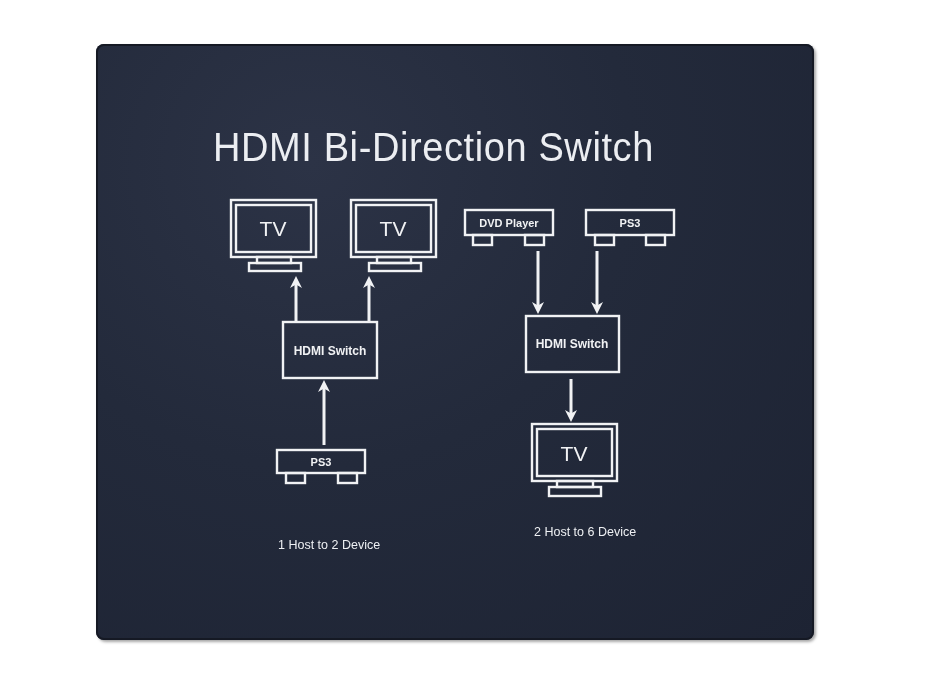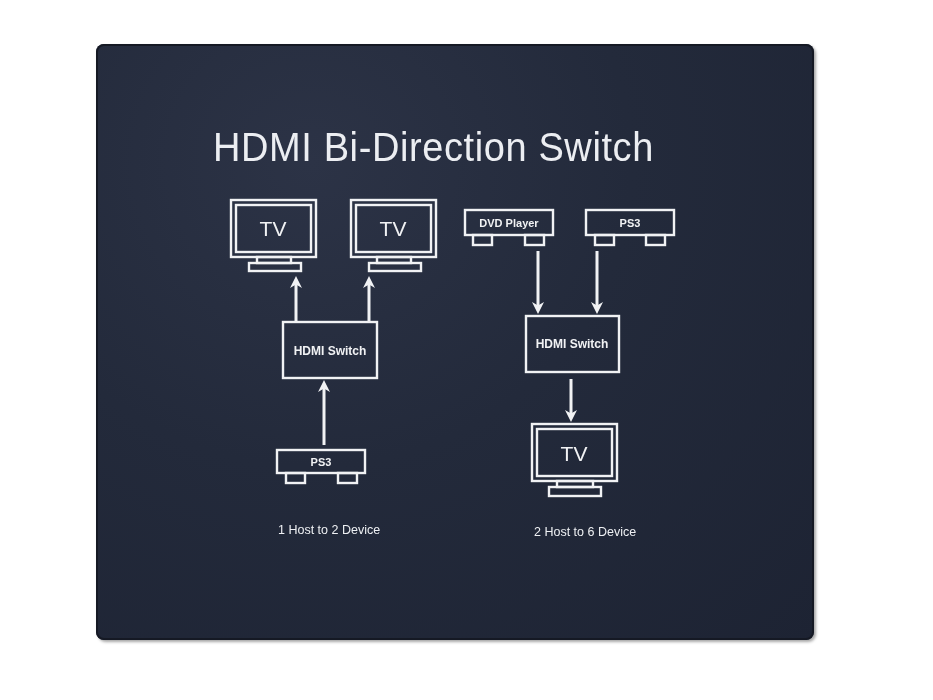--- a/index.html
+++ b/index.html
@@ -87,14 +87,14 @@
     <text x="393" y="236" font-size="21" text-anchor="middle">TV</text>
     <text x="330" y="355" font-size="12" font-weight="bold" text-anchor="middle">HDMI Switch</text>
     <text x="321" y="466" font-size="11" font-weight="bold" text-anchor="middle">PS3</text>
     <text x="509" y="227" font-size="11" font-weight="bold" text-anchor="middle">DVD Player</text>
     <text x="630" y="227" font-size="11" font-weight="bold" text-anchor="middle">PS3</text>
     <text x="572" y="348" font-size="12" font-weight="bold" text-anchor="middle">HDMI Switch</text>
     <text x="574" y="461" font-size="21" text-anchor="middle">TV</text>
   </g>
 </svg>
 
-<div class="cap" style="left:278px; top:523px;">1 Host to 2 Device</div>
+<div class="cap" style="left:278px; top:538px;">1 Host to 2 Device</div>
 <div class="cap" style="left:534px; top:525px;">2 Host to 6 Device</div>
 
 </body></html>

